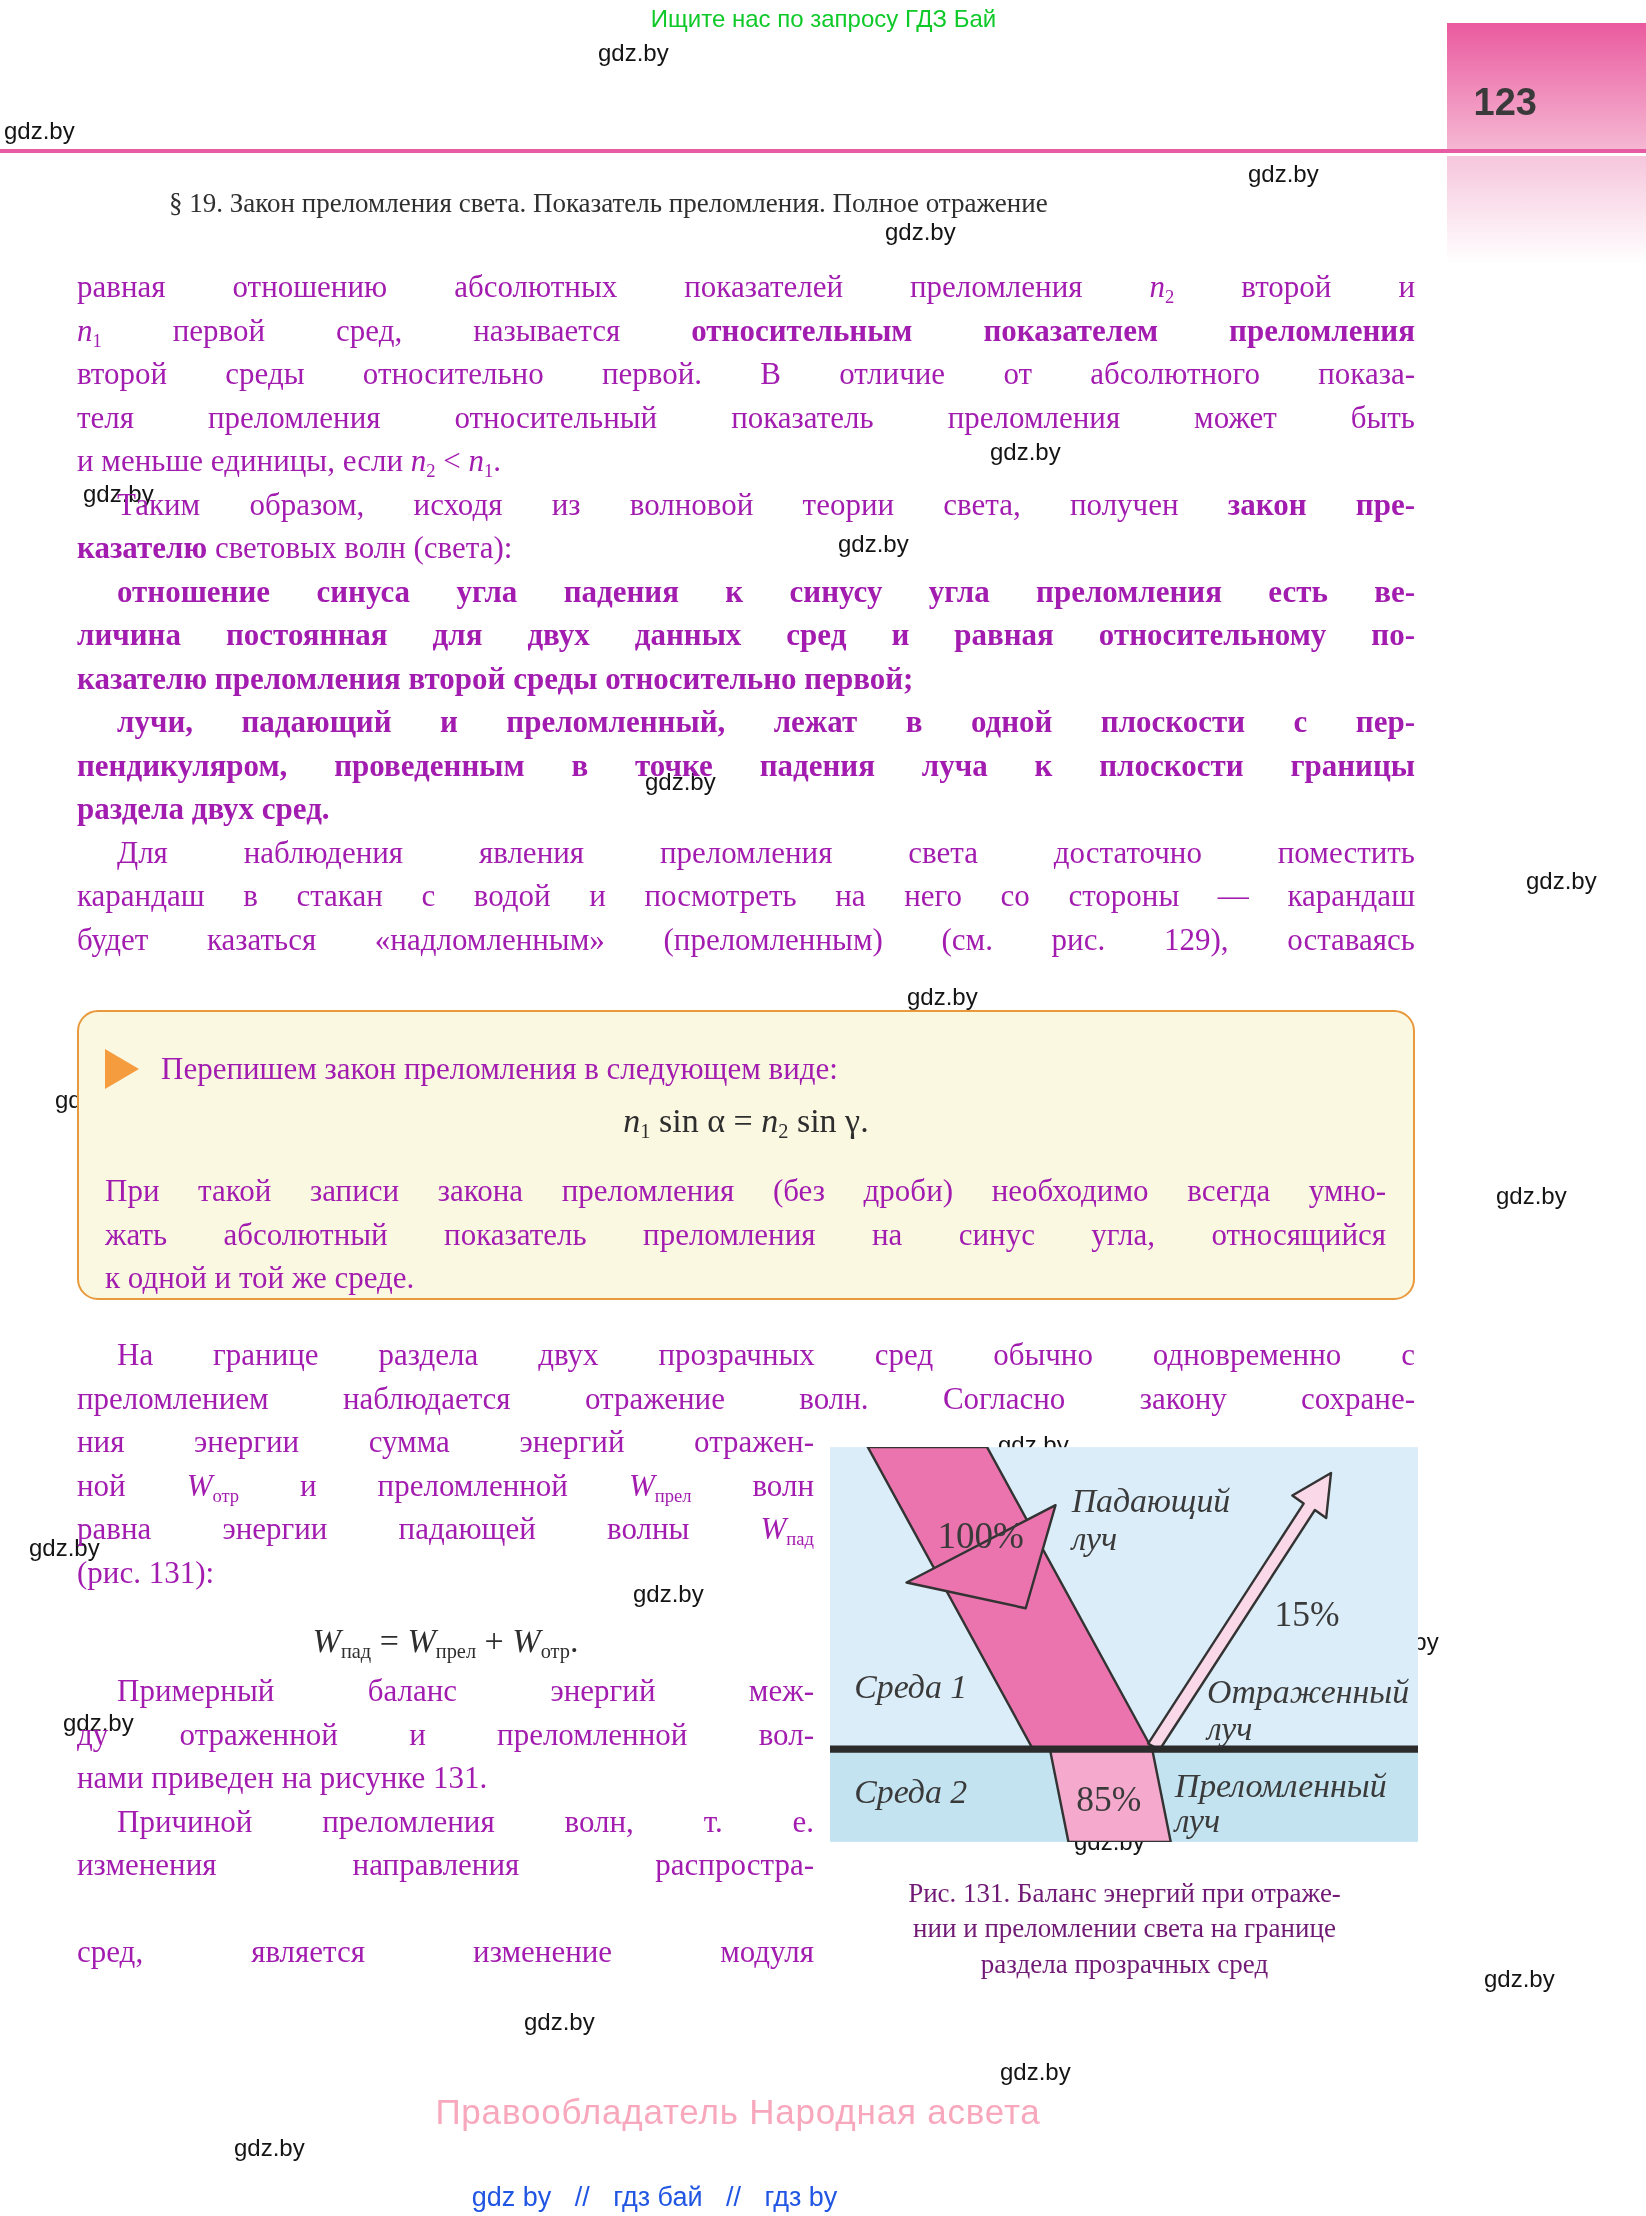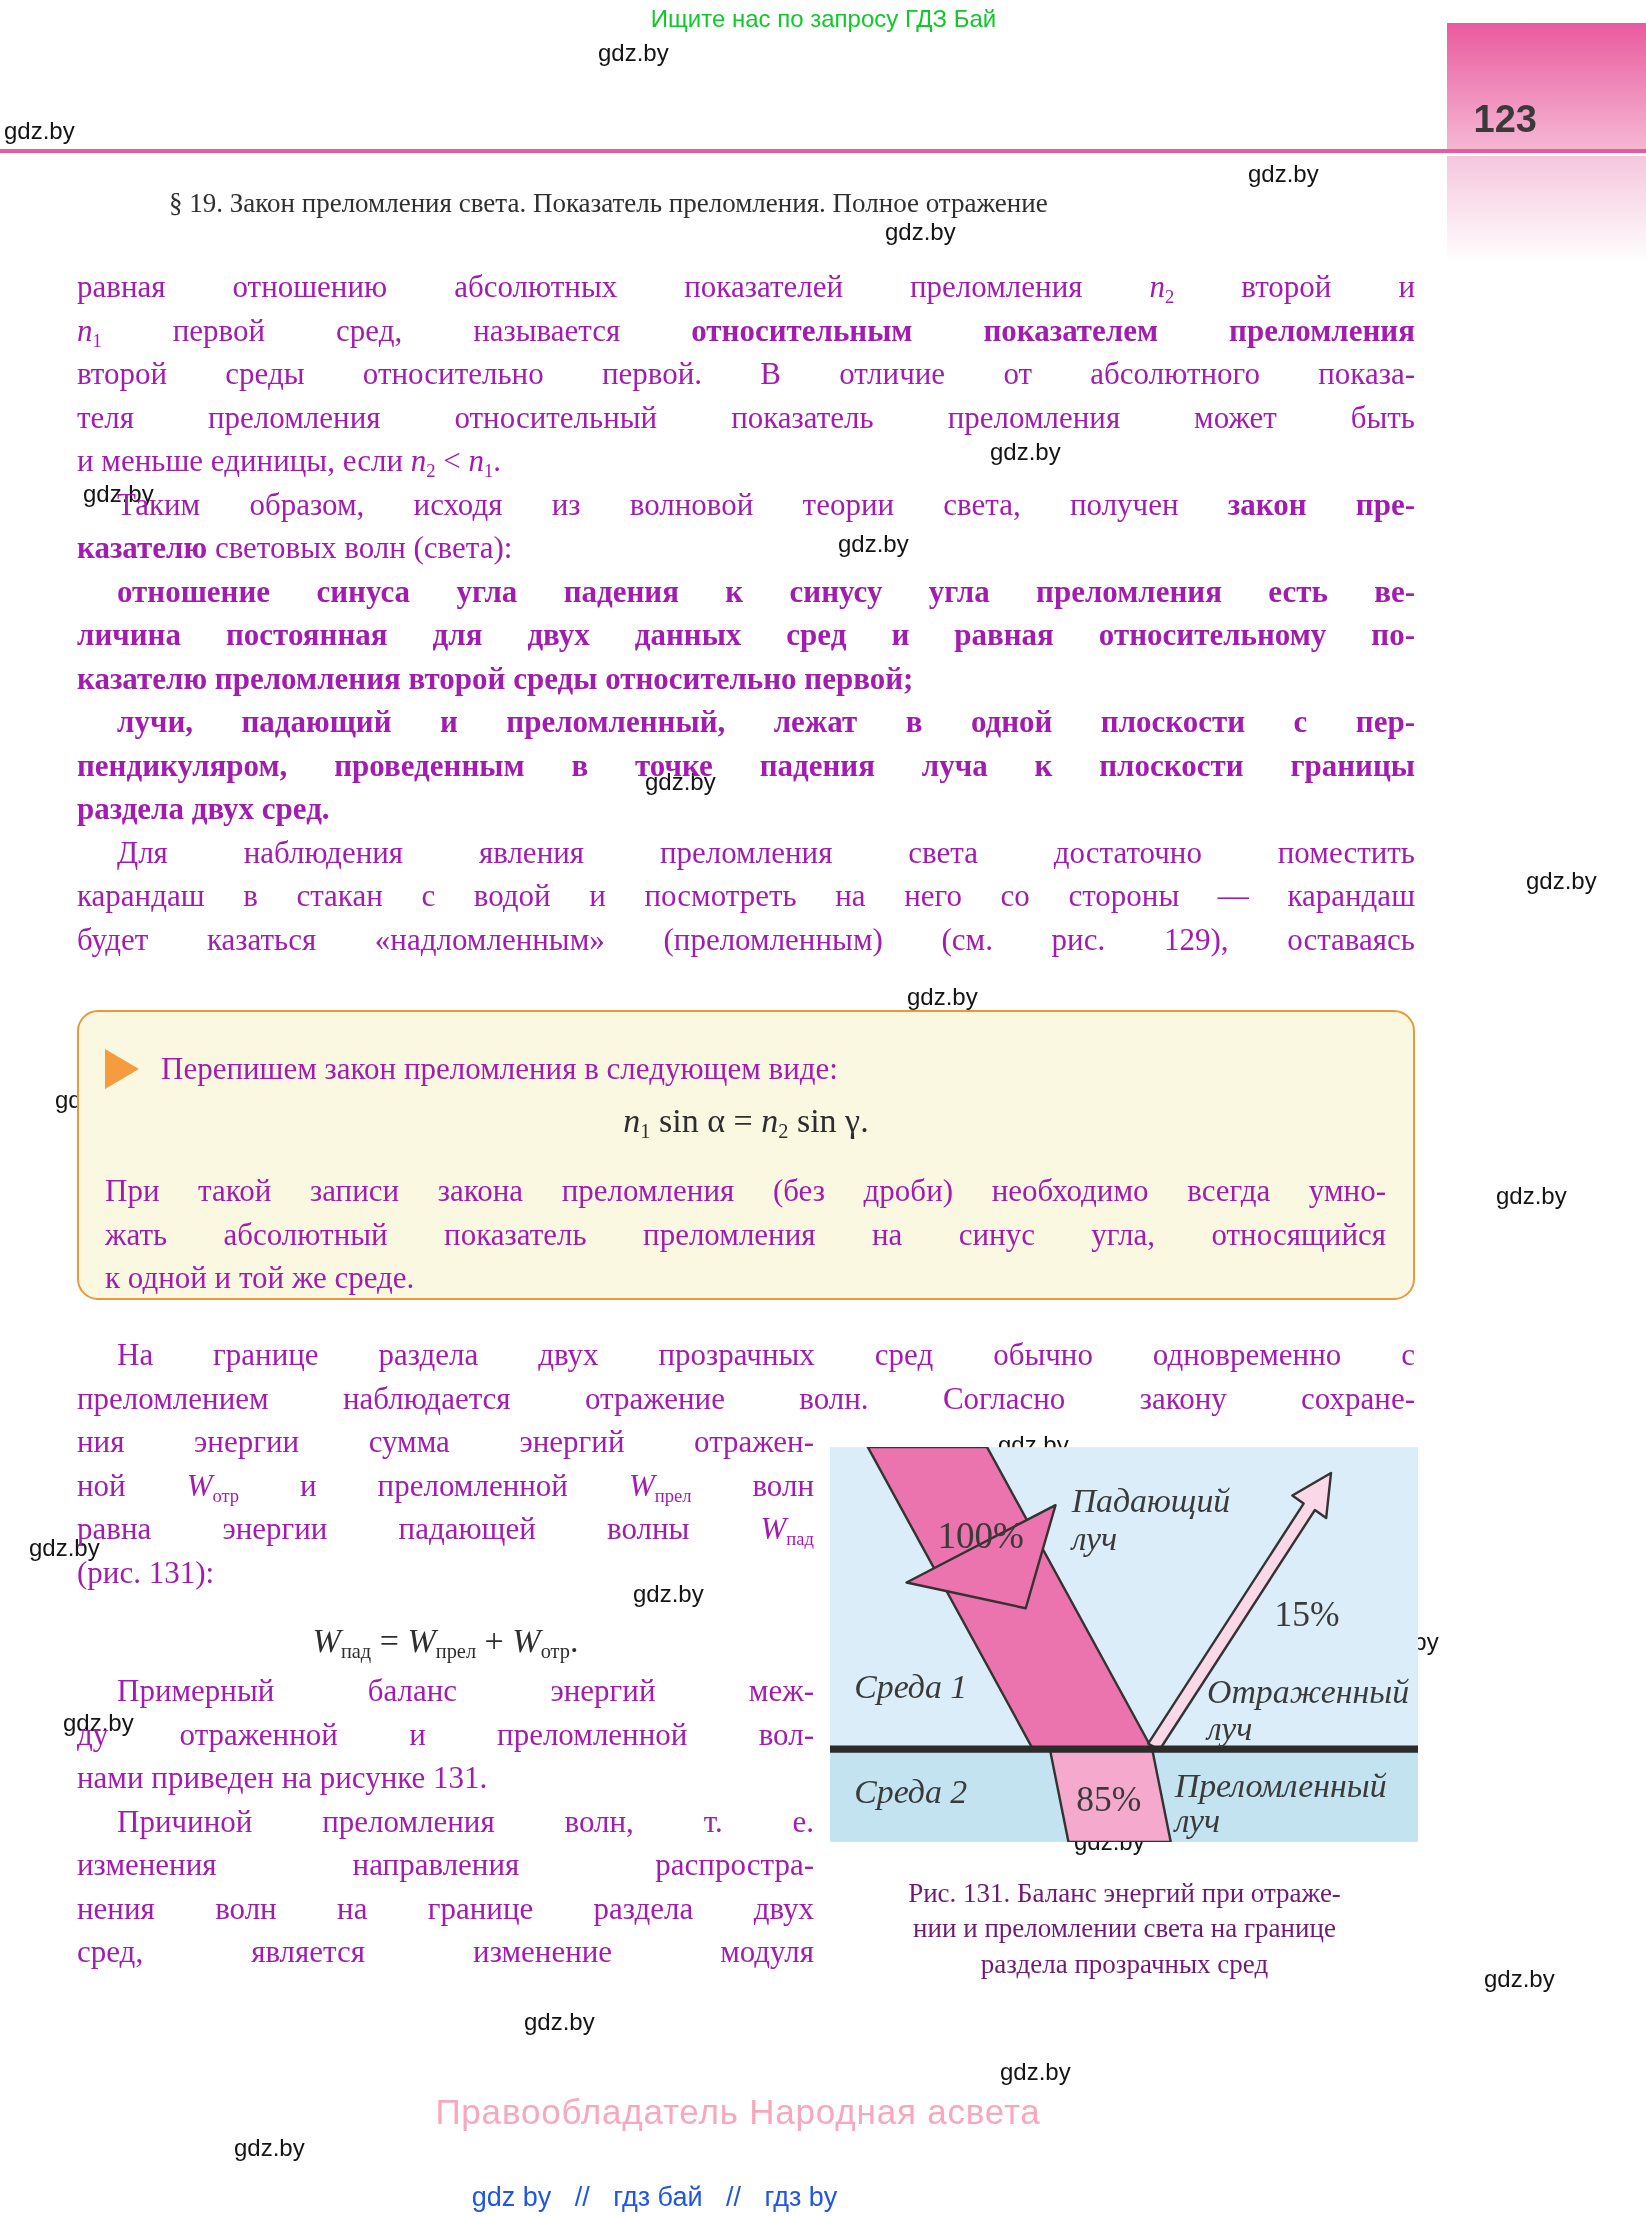--- a/index.html
+++ b/index.html
@@ -12,21 +12,21 @@
   .line b{font-weight:bold;}
   .line i, .formula i{font-style:italic;}
   sub{font-size:0.6em;vertical-align:-0.3em;line-height:0;}
   .formula{position:absolute;font:34px/44px "Liberation Serif",serif;text-align:center;color:#2e2e2e;}
   
   #section-title{position:absolute;left:169px;top:187px;font:27px/32px "Liberation Serif",serif;
                  color:#2f2f2f;white-space:nowrap;}
   #pink-rule{position:absolute;left:0;top:149px;width:1647px;height:4px;background:#e75aa4;}
   #pagenum-box{position:absolute;left:1447px;top:22.6px;width:200px;height:127px;
                background:linear-gradient(180deg,#ea5a9f 0%,#f5b8d3 100%);}
-  #pagenum{position:absolute;left:26.6px;top:77px;font:bold 38px/38px "Liberation Sans",sans-serif;color:#3a3a3a;}
+  #pagenum{position:absolute;left:26.6px;top:60px;font:bold 38px/38px "Liberation Sans",sans-serif;color:#3a3a3a;}
   #side-box2{position:absolute;left:1447px;top:156px;width:200px;height:113px;
              background:linear-gradient(180deg,#f6c6dc 0%,#ffffff 95%);}
   
   #top-banner{position:absolute;left:0;top:4px;width:1647px;text-align:center;
               font:24px/29px "Liberation Sans",sans-serif;color:#0fc929;}
   .wm{position:absolute;font:24px/27px "Liberation Sans",sans-serif;color:#141414;white-space:nowrap;}
   #copyright{position:absolute;left:0;top:2092px;width:1476px;text-align:center;
              font:35px/40px "Liberation Sans",sans-serif;color:#f8a8bd;letter-spacing:0.8px;}
   #bottom-links{position:absolute;left:0;top:2181px;width:1309px;text-align:center;
                 font:27px/32px "Liberation Sans",sans-serif;color:#2156e3;}
@@ -118,21 +118,20 @@
   <div class="line j" style="left:77px;top:1420px;width:737px;">ния энергии сумма энергий отражен-</div>
   <div class="line j" style="left:77px;top:1464px;width:737px;">ной <i>W</i><sub>отр</sub> и преломленной <i>W</i><sub>прел</sub> волн</div>
   <div class="line j" style="left:77px;top:1507px;width:737px;">равна энергии падающей волны <i>W</i><sub>пад</sub></div>
   <div class="line" style="left:77px;top:1551px;width:737px;">(рис. 131):</div>
   <div class="formula" style="left:77px;top:1619px;width:737px;"><i>W</i><sub>пад</sub> = <i>W</i><sub>прел</sub> + <i>W</i><sub>отр</sub>.</div>
   <div class="line j ind" style="left:77px;top:1669px;width:737px;">Примерный баланс энергий меж-</div>
   <div class="line j" style="left:77px;top:1713px;width:737px;">ду отраженной и преломленной вол-</div>
   <div class="line" style="left:77px;top:1756px;width:737px;">нами приведен на рисунке 131.</div>
   <div class="line j ind" style="left:77px;top:1800px;width:737px;">Причиной преломления волн, т. е.</div>
   <div class="line j" style="left:77px;top:1843px;width:737px;">изменения направления распростра-</div>
-  <div class="line j" style="left:77px;top:1887px;width:737px;">нения волн на границе раздела двух</div>
   <div class="line j" style="left:77px;top:1930px;width:737px;">сред, является изменение модуля</div>
 
   <div id="figure">
     <svg width="588" height="395" viewBox="0 0 730 490" xmlns="http://www.w3.org/2000/svg">
       <rect x="0" y="0" width="730" height="375" fill="#dbedf8"></rect>
       <rect x="0" y="375" width="730" height="115" fill="#c3e3f1"></rect>
 
       <polygon points="273,375 400,375 423,490 296,490" fill="#f5a9cd" stroke="#333333" stroke-width="3"></polygon>
 
       <polygon points="47,0 195,0 400,375 252,375" fill="#ec74ae" stroke="#333333" stroke-width="3"></polygon>

